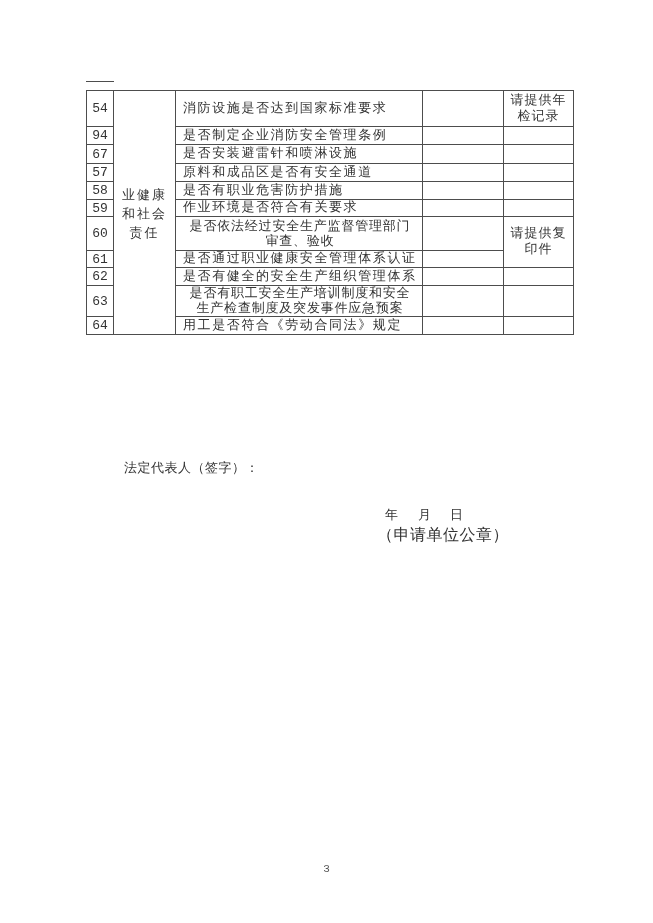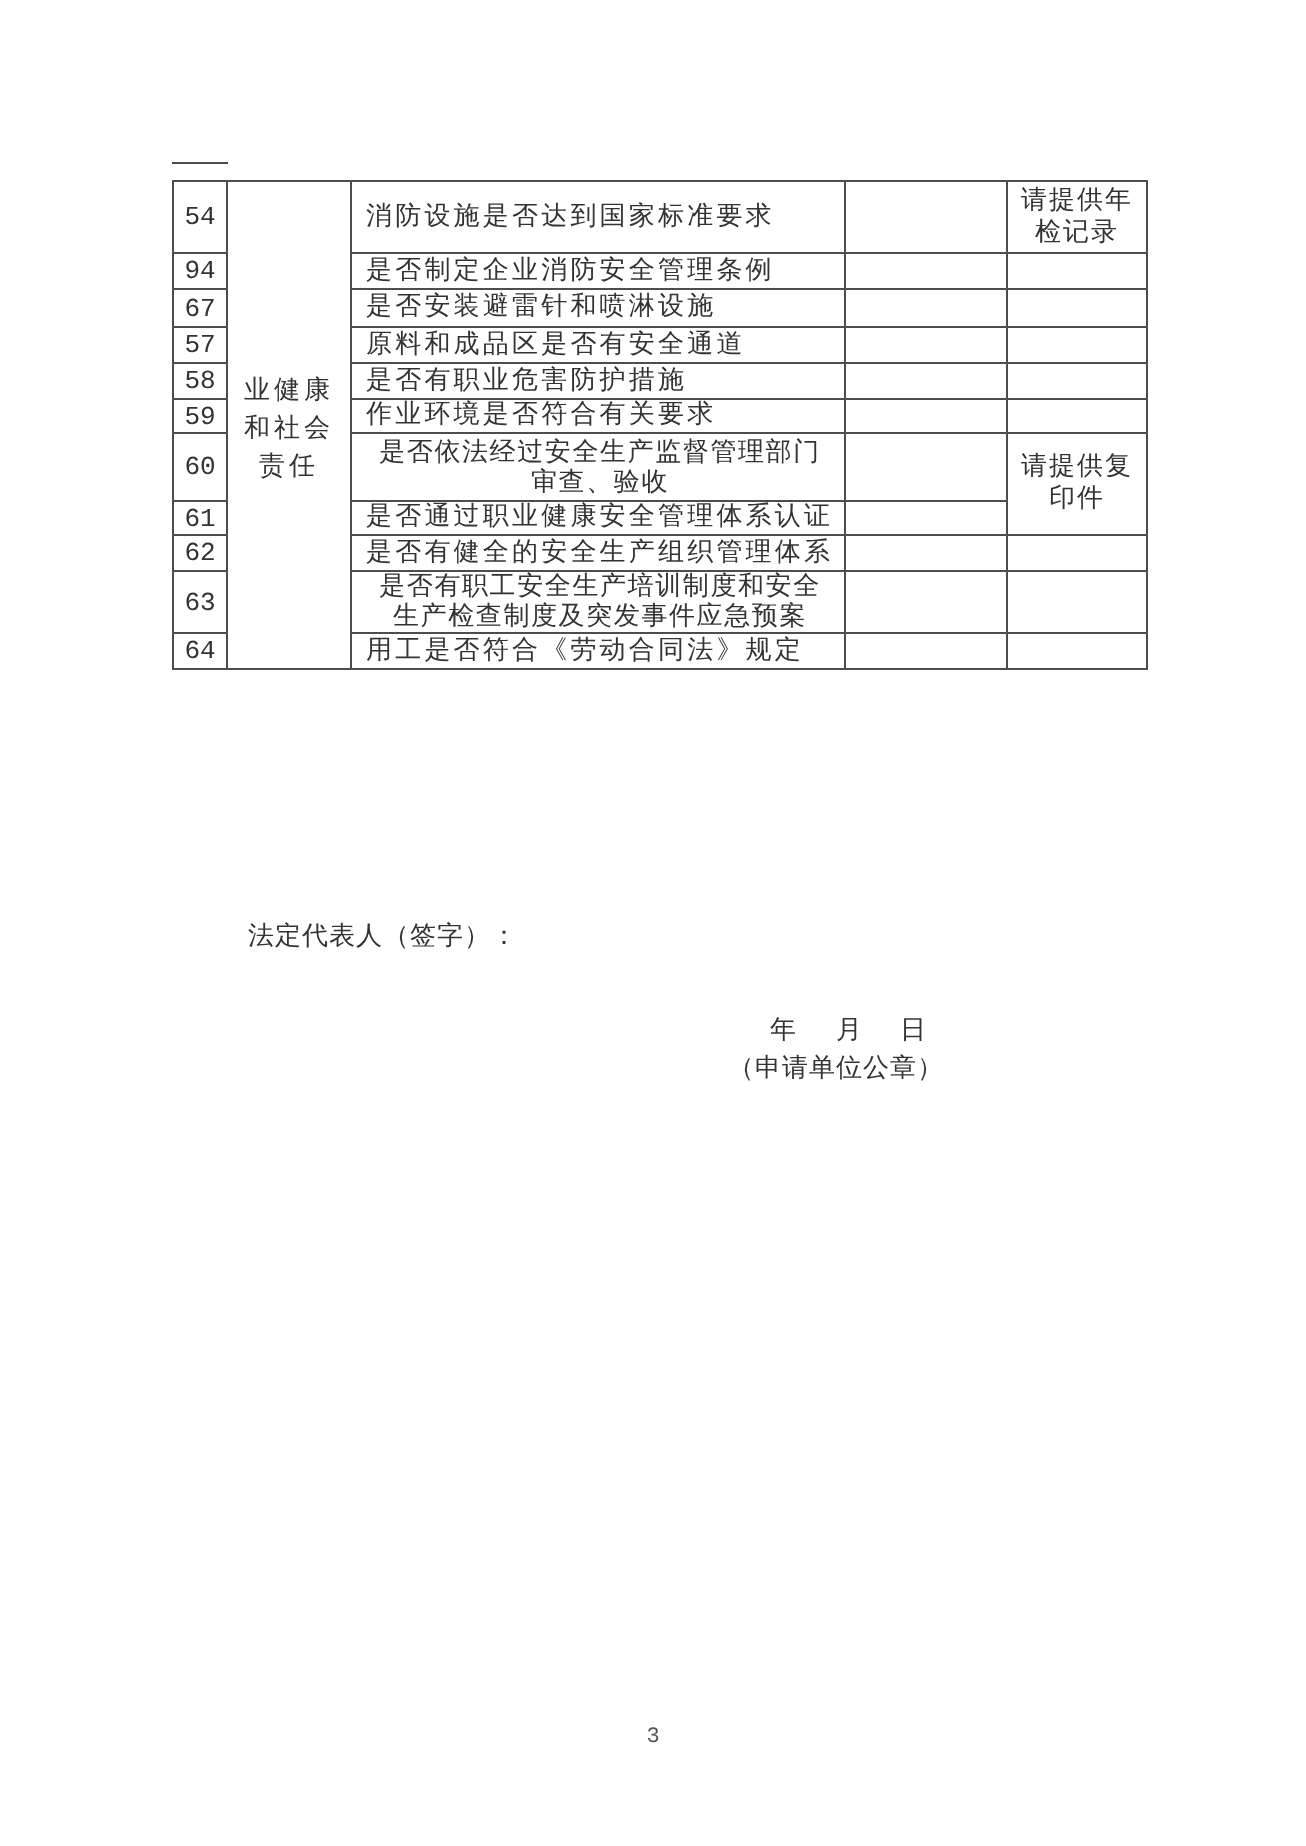--- a/index.html
+++ b/index.html
@@ -98,23 +98,23 @@
     position: absolute;
     left: 385px;
     top: 494px;
     font-size: 13px;
     display: flex;
   }
   .date-line .gap1 { margin-left: 20px; }
   .date-line .gap2 { margin-left: 19px; }
   .seal-line {
     position: absolute;
-    left: 364px;
+    left: 377px;
     top: 513px;
-    font-size: 13px;
+    font-size: 16px;
     letter-spacing: 0.5px;
   }
   .page-number {
     position: absolute;
     left: 0;
     right: 0;
     top: 851px;
     text-align: center;
     font-size: 11px;
     color: #555555;

